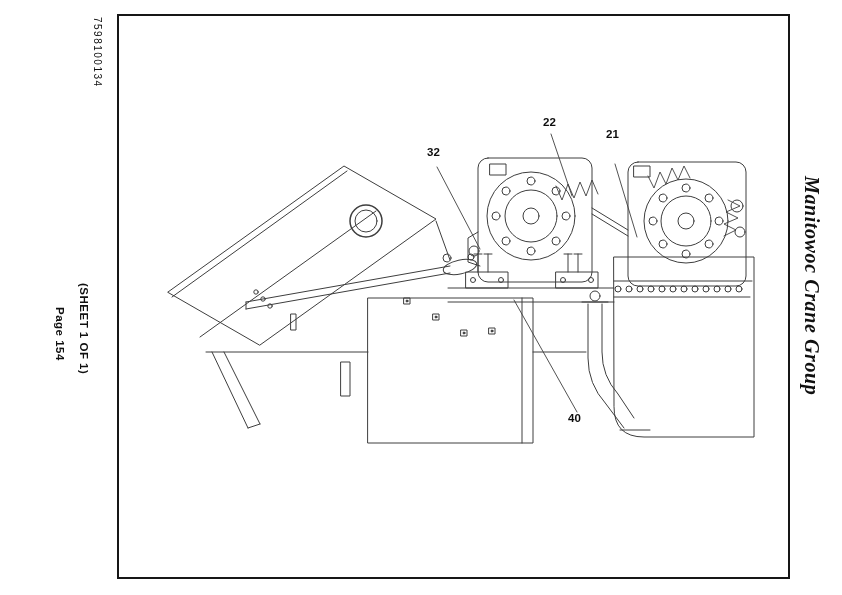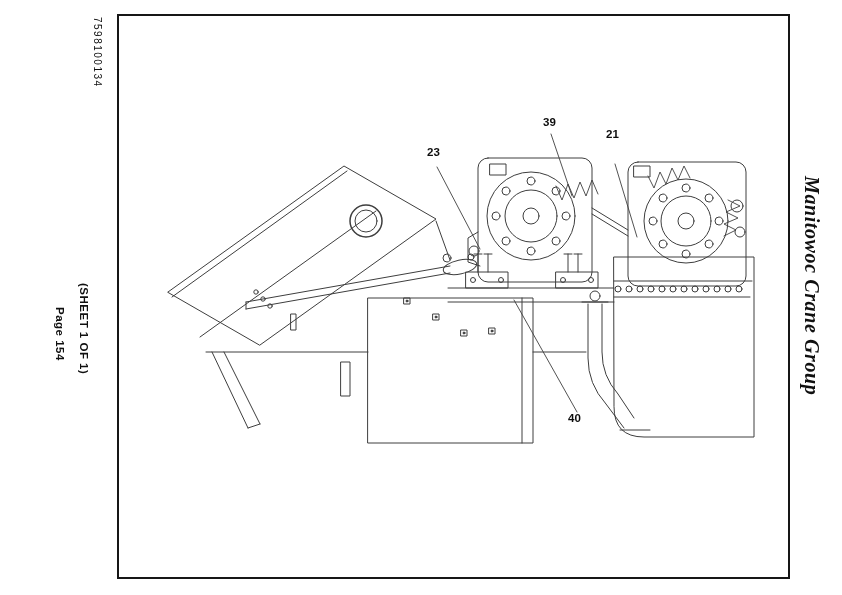--- a/index.html
+++ b/index.html
@@ -191,18 +191,18 @@
       </g>
 
     </g>
   </svg>
 
   <div class="vtext part-number">7598100134</div>
   <div class="vtext sheet-label">(SHEET 1 OF 1)</div>
   <div class="vtext page-label">Page 154</div>
   <div class="vtext brand">Manitowoc Crane Group</div>
 
-  <div class="callout c23">23</div>
-  <div class="callout c22">39</div>
+  <div class="callout c23">32</div>
+  <div class="callout c22">22</div>
   <div class="callout c21">21</div>
   <div class="callout c25">40</div>
 
 </div>
 
 </body></html>

